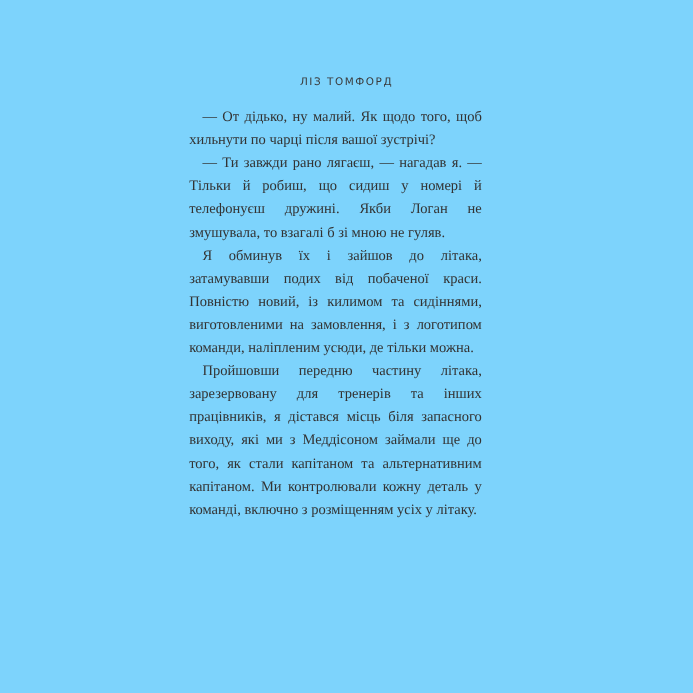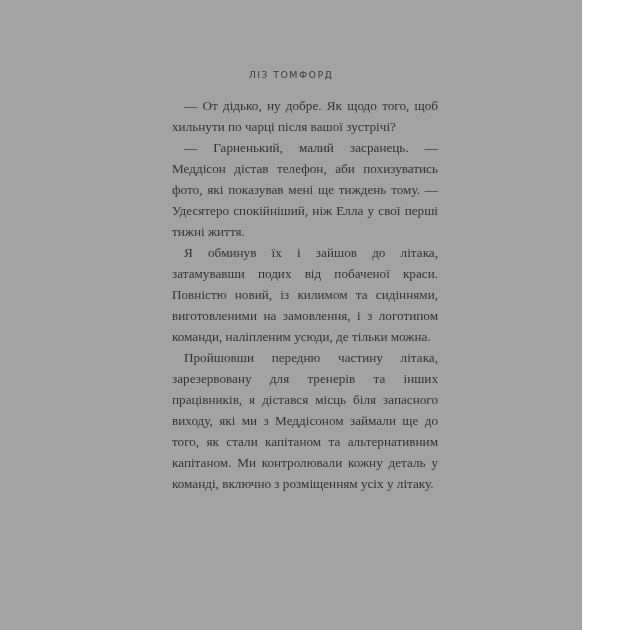--- a/index.html
+++ b/index.html
@@ -1,18 +1,18 @@
 <!DOCTYPE html>
 <html><head>
 <meta charset="utf-8">
 <style>
   html, body { margin: 0; padding: 0; background: #ffffff; }
   body { width: 630px; height: 630px; position: relative; overflow: hidden; }
   .page {
-    position: absolute; left: 0; top: 0; width: 582px; height: 630px; background: #a3a3a3;
+    position: absolute; left: 0; top: 0; width: 630px; height: 630px; background: #7dd3fc;
   }
   .running-head {
     position: absolute; left: 0; right: 0; top: 69px;
     text-align: center;
     font-family: "DejaVu Sans", sans-serif;
     font-size: 9.5px; letter-spacing: 1.4px; color: #3a3a3a;
   }
   .body-text {
     position: absolute; left: 172px; top: 95px; width: 266px;
     font-family: "Liberation Serif", serif;
@@ -24,20 +24,20 @@
     font-family: "DejaVu Sans", sans-serif; font-size: 11.5px; color: #222;
   }
 </style>
 </head>
 <body>
 
 <div class="page">
   <div class="running-head">ЛІЗ ТОМФОРД</div>
 
   <div class="body-text">
-    <p>— От дідько, ну добре. Як щодо того, щоб хильнути по чарці після вашої зустрічі?</p>
-    <p>— Гарненький, малий засранець. — Меддісон дістав телефон, аби похизуватись фото, які показував мені ще тиждень тому. — Удесятеро спокійніший, ніж Елла у свої перші тижні життя.</p>
+    <p>— От дідько, ну малий. Як щодо того, щоб хильнути по чарці після вашої зустрічі?</p>
+    <p>— Ти завжди рано лягаєш, — нагадав я. — Тільки й робиш, що сидиш у номері й телефонуєш дружині. Якби Логан не змушувала, то взагалі б зі мною не гуляв.</p>
     <p>Я обминув їх і зайшов до літака, затамувавши подих від побаченої краси. Повністю новий, із килимом та сидіннями, виготовленими на замовлення, і з логотипом команди, наліпленим усюди, де тільки можна.</p>
     <p>Пройшовши передню частину літака, зарезервовану для тренерів та інших працівників, я дістався місць біля запасного виходу, які ми з Меддісоном займали ще до того, як стали капітаном та альтернативним капітаном. Ми контролювали кожну деталь у команді, включно з розміщенням усіх у літаку.</p>
 
   </div>
 
 </div>
 
 </body></html>

